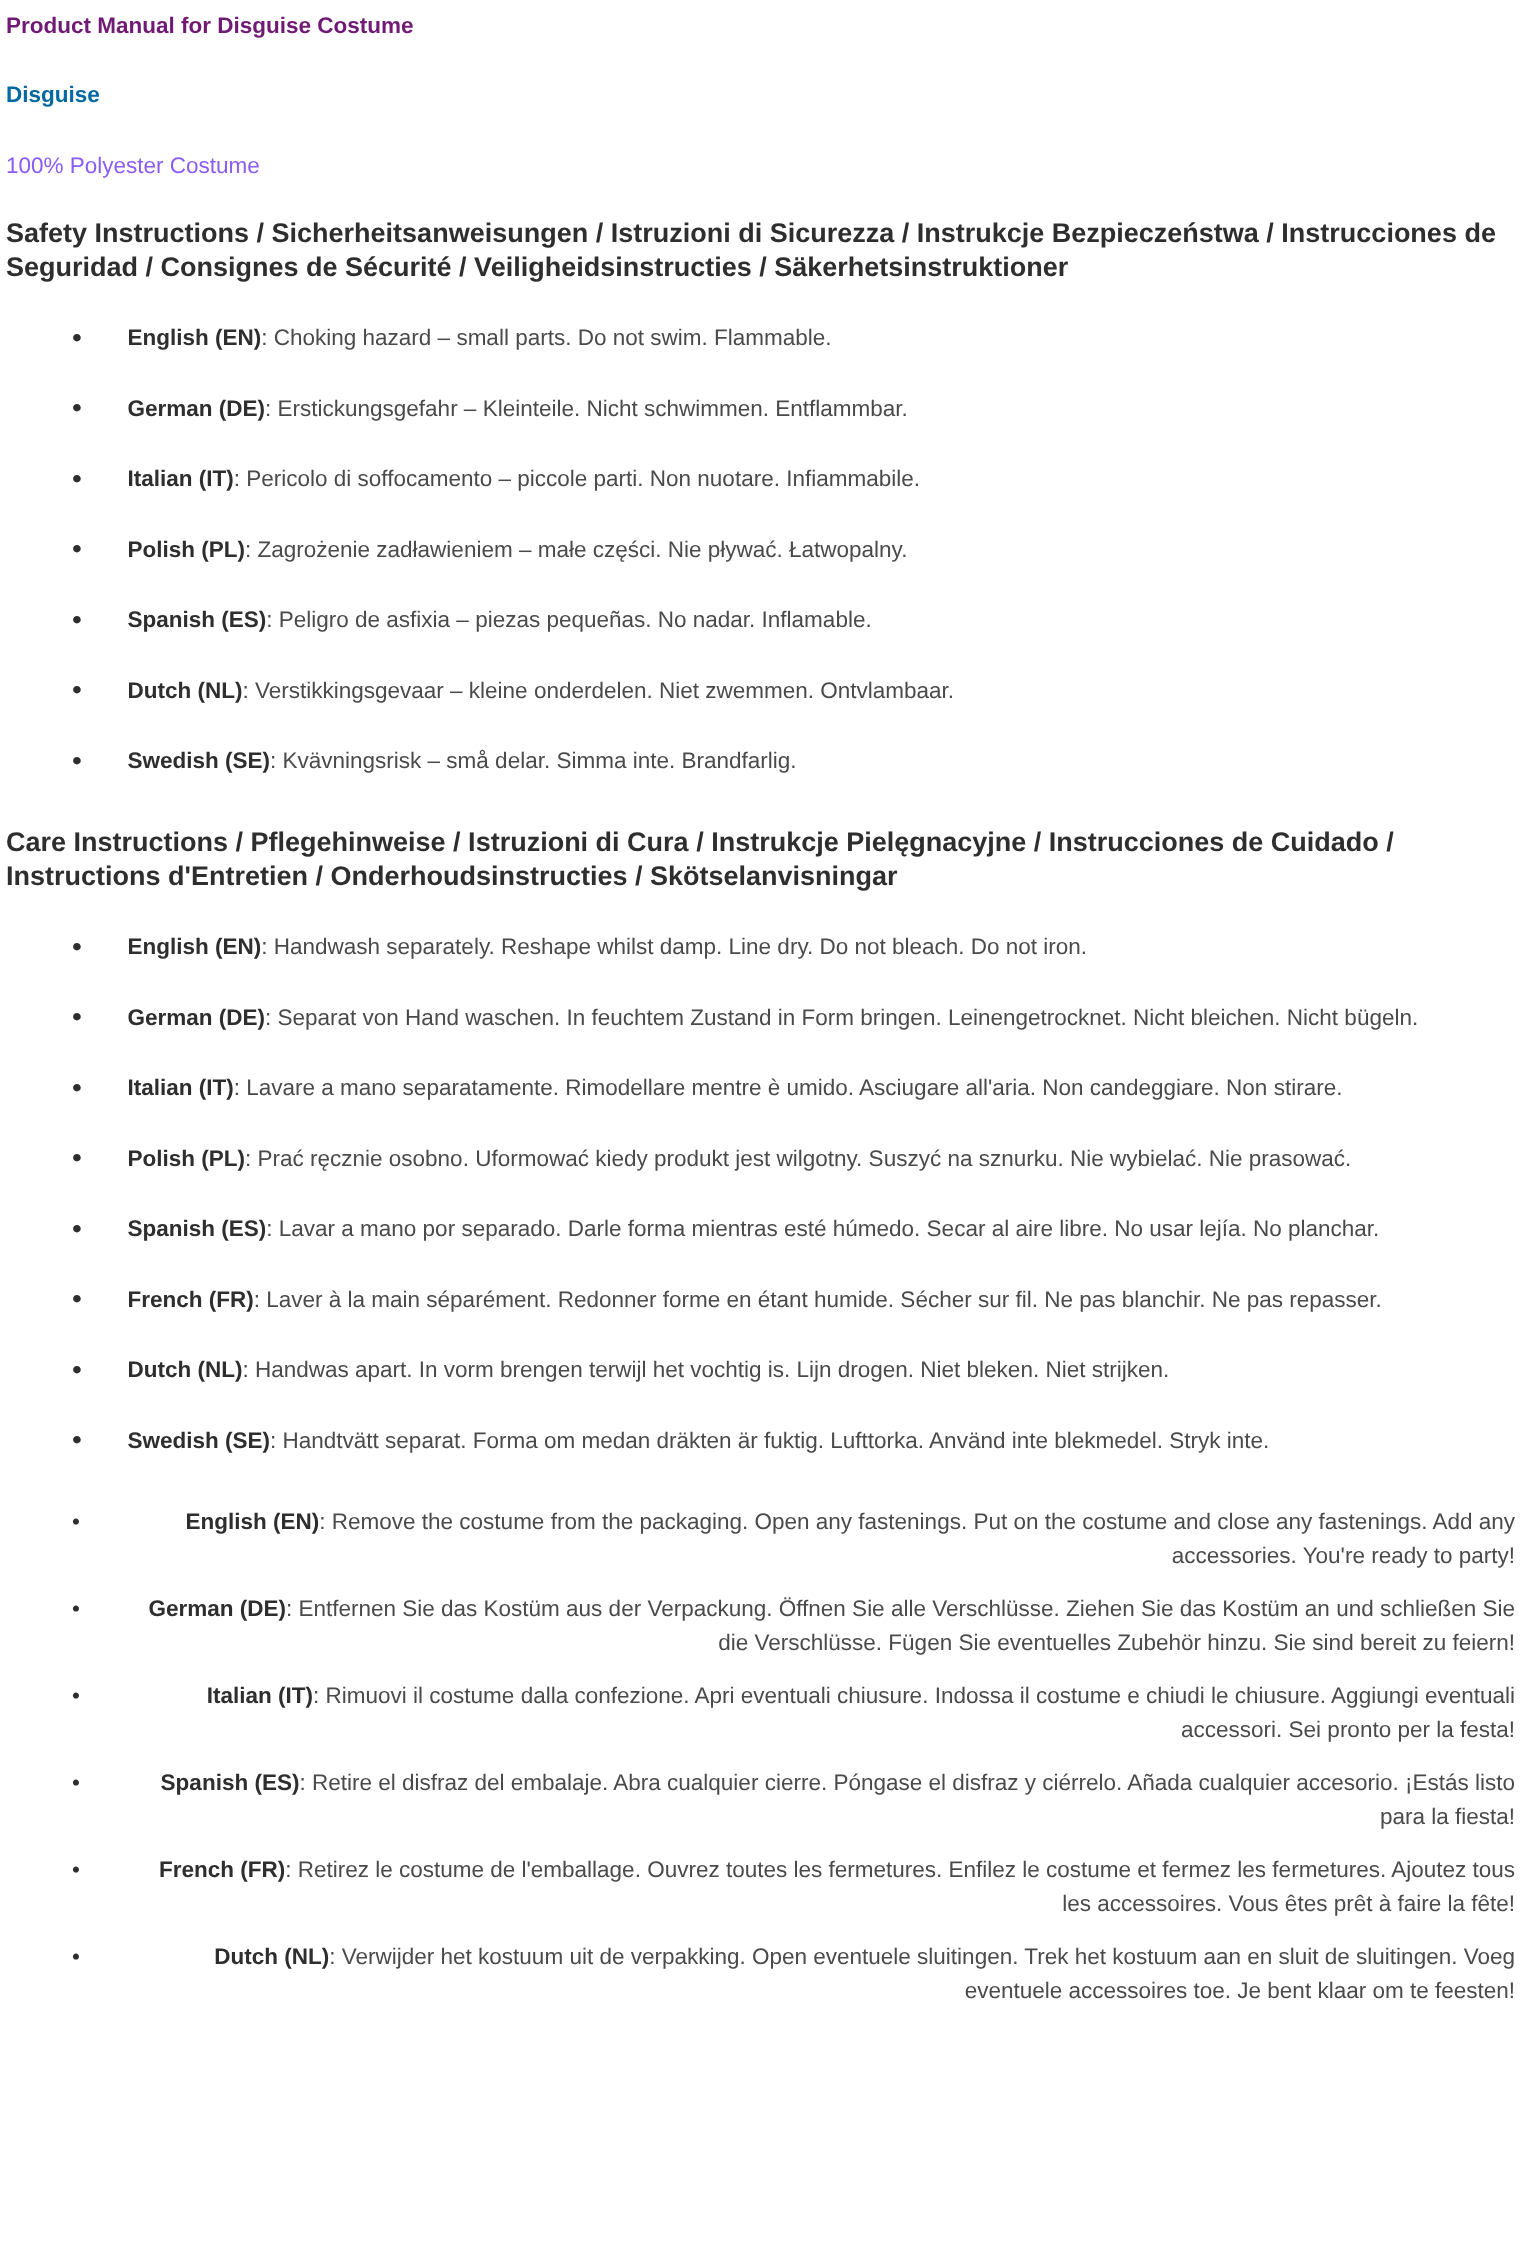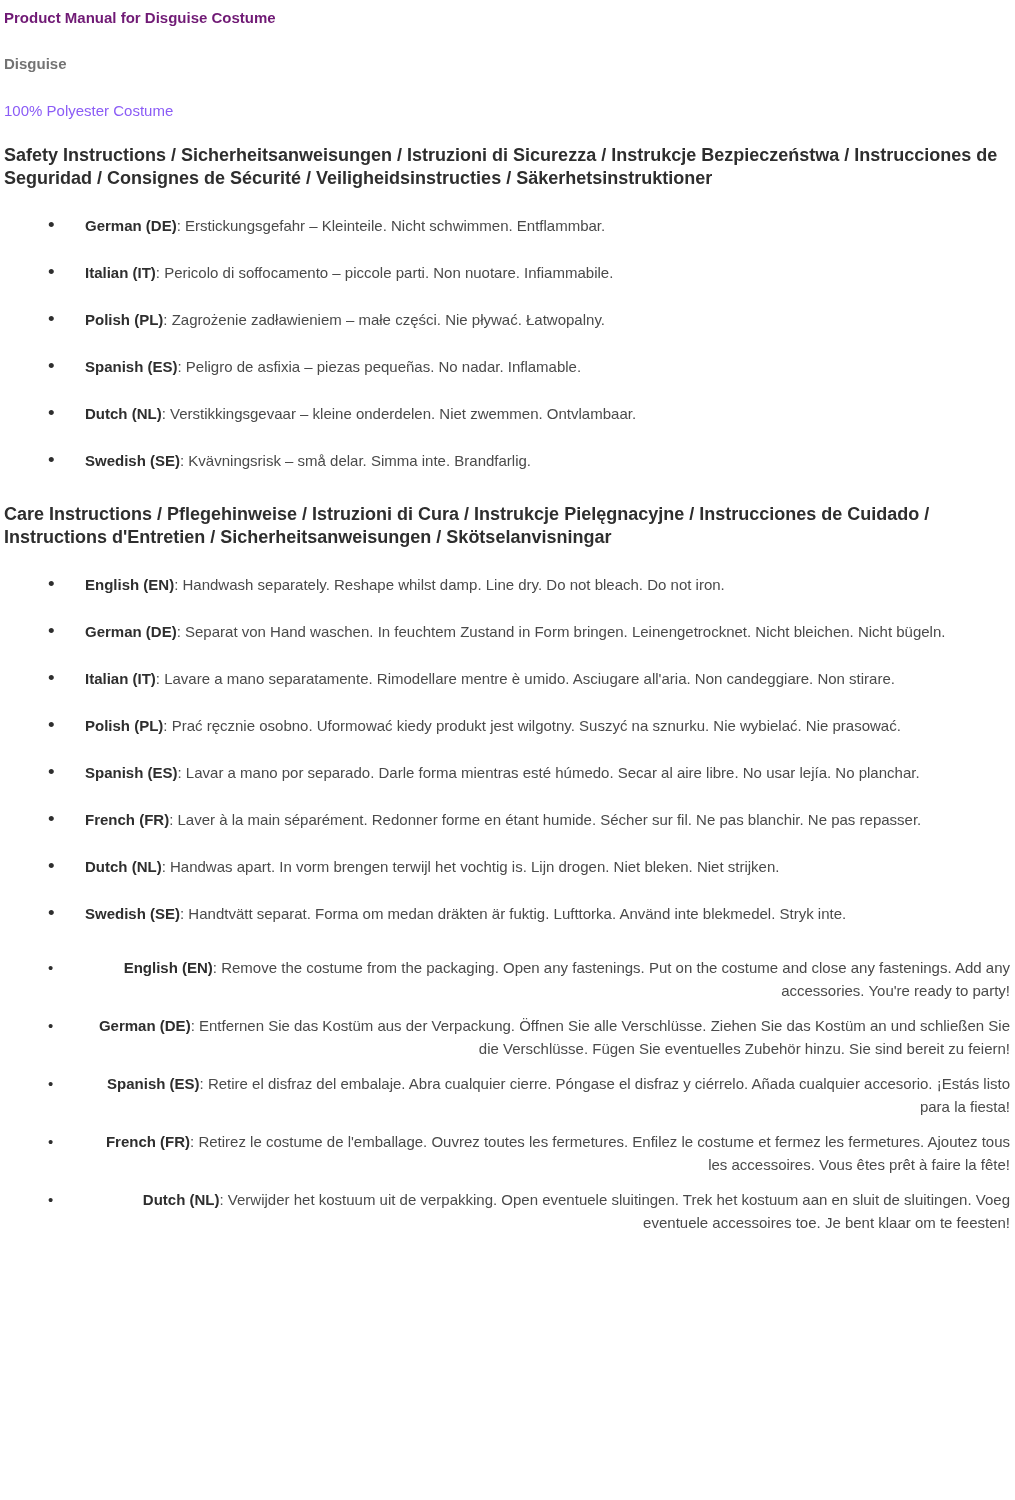--- a/index.html
+++ b/index.html
@@ -19,21 +19,21 @@
     padding: 6px 5px 20px 4px;
   }
   .doc-title {
     font-size: 15px;
     font-weight: bold;
     color: #701a75;
     margin: 0 0 23px 0;
   }
   .brand-line {
     font-weight: bold;
-    color: #737373;
+    color: #0369a1;
     margin: 0 0 24px 0;
   }
   .material-line {
     margin: 0 0 22px 0;
     color: #8b5cf6;
   }
   .section-heading {
     font-size: 18px;
     font-weight: bold;
     color: #2e2e2e;
@@ -79,46 +79,48 @@
 <body>
 
 <div class="doc">
   <h1 class="doc-title">Product Manual for Disguise Costume</h1>
   <p class="brand-line">Disguise</p>
   <p class="material-line">100% Polyester Costume</p>
   <div id="sections">
   <div class="section">
     <h2 class="section-heading">Safety Instructions / Sicherheitsanweisungen / Istruzioni di Sicurezza / Instrukcje Bezpieczeństwa / Instrucciones de Seguridad / Consignes de Sécurité / Veiligheidsinstructies / Säkerhetsinstruktioner</h2>
     <ul class="lang-list">
+          <li><strong>English (EN)</strong>: Choking hazard – small parts. Do not swim. Flammable.</li>
           <li><strong>German (DE)</strong>: Erstickungsgefahr – Kleinteile. Nicht schwimmen. Entflammbar.</li>
           <li><strong>Italian (IT)</strong>: Pericolo di soffocamento – piccole parti. Non nuotare. Infiammabile.</li>
           <li><strong>Polish (PL)</strong>: Zagrożenie zadławieniem – małe części. Nie pływać. Łatwopalny.</li>
           <li><strong>Spanish (ES)</strong>: Peligro de asfixia – piezas pequeñas. No nadar. Inflamable.</li>
           <li><strong>Dutch (NL)</strong>: Verstikkingsgevaar – kleine onderdelen. Niet zwemmen. Ontvlambaar.</li>
           <li><strong>Swedish (SE)</strong>: Kvävningsrisk – små delar. Simma inte. Brandfarlig.</li>
         </ul>
   </div>
 
   <div class="section">
-    <h2 class="section-heading">Care Instructions / Pflegehinweise / Istruzioni di Cura / Instrukcje Pielęgnacyjne / Instrucciones de Cuidado / Instructions d'Entretien / Sicherheitsanweisungen / Skötselanvisningar</h2>
+    <h2 class="section-heading">Care Instructions / Pflegehinweise / Istruzioni di Cura / Instrukcje Pielęgnacyjne / Instrucciones de Cuidado / Instructions d'Entretien / Onderhoudsinstructies / Skötselanvisningar</h2>
     <ul class="lang-list">
           <li><strong>English (EN)</strong>: Handwash separately. Reshape whilst damp. Line dry. Do not bleach. Do not iron.</li>
           <li><strong>German (DE)</strong>: Separat von Hand waschen. In feuchtem Zustand in Form bringen. Leinengetrocknet. Nicht bleichen. Nicht bügeln.</li>
           <li><strong>Italian (IT)</strong>: Lavare a mano separatamente. Rimodellare mentre è umido. Asciugare all'aria. Non candeggiare. Non stirare.</li>
           <li><strong>Polish (PL)</strong>: Prać ręcznie osobno. Uformować kiedy produkt jest wilgotny. Suszyć na sznurku. Nie wybielać. Nie prasować.</li>
           <li><strong>Spanish (ES)</strong>: Lavar a mano por separado. Darle forma mientras esté húmedo. Secar al aire libre. No usar lejía. No planchar.</li>
           <li><strong>French (FR)</strong>: Laver à la main séparément. Redonner forme en étant humide. Sécher sur fil. Ne pas blanchir. Ne pas repasser.</li>
           <li><strong>Dutch (NL)</strong>: Handwas apart. In vorm brengen terwijl het vochtig is. Lijn drogen. Niet bleken. Niet strijken.</li>
           <li><strong>Swedish (SE)</strong>: Handtvätt separat. Forma om medan dräkten är fuktig. Lufttorka. Använd inte blekmedel. Stryk inte.</li>
         </ul>
   </div>
 
   <div class="section">
     <ul class="lang-list">
           <li><strong>English (EN)</strong>: Remove the costume from the packaging. Open any fastenings. Put on the costume and close any fastenings. Add any accessories. You're ready to party!</li>
           <li><strong>German (DE)</strong>: Entfernen Sie das Kostüm aus der Verpackung. Öffnen Sie alle Verschlüsse. Ziehen Sie das Kostüm an und schließen Sie die Verschlüsse. Fügen Sie eventuelles Zubehör hinzu. Sie sind bereit zu feiern!</li>
+          <li><strong>Italian (IT)</strong>: Rimuovi il costume dalla confezione. Apri eventuali chiusure. Indossa il costume e chiudi le chiusure. Aggiungi eventuali accessori. Sei pronto per la festa!</li>
           <li><strong>Spanish (ES)</strong>: Retire el disfraz del embalaje. Abra cualquier cierre. Póngase el disfraz y ciérrelo. Añada cualquier accesorio. ¡Estás listo para la fiesta!</li>
           <li><strong>French (FR)</strong>: Retirez le costume de l'emballage. Ouvrez toutes les fermetures. Enfilez le costume et fermez les fermetures. Ajoutez tous les accessoires. Vous êtes prêt à faire la fête!</li>
           <li><strong>Dutch (NL)</strong>: Verwijder het kostuum uit de verpakking. Open eventuele sluitingen. Trek het kostuum aan en sluit de sluitingen. Voeg eventuele accessoires toe. Je bent klaar om te feesten!</li>
         </ul>
   </div>
 </div>
 </div>
 
 </body></html>

